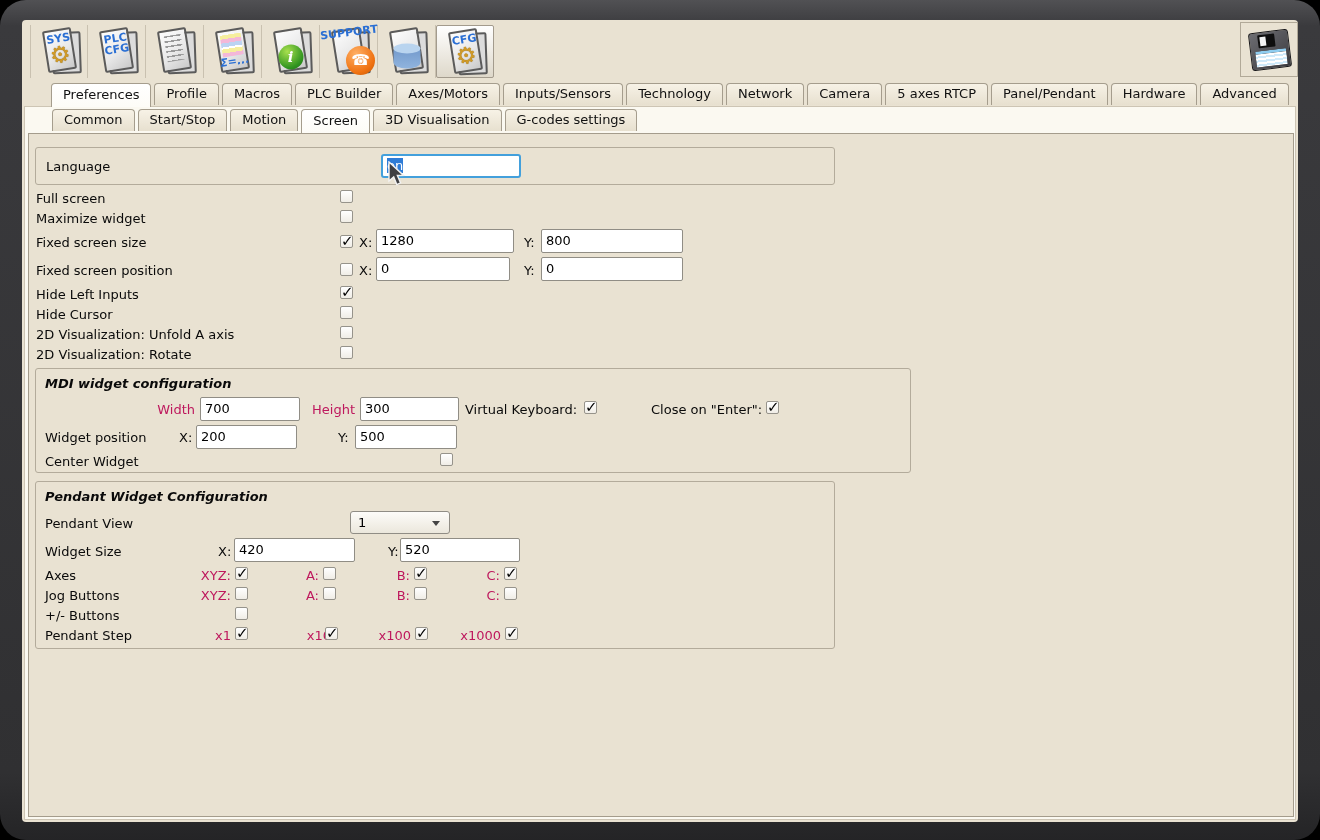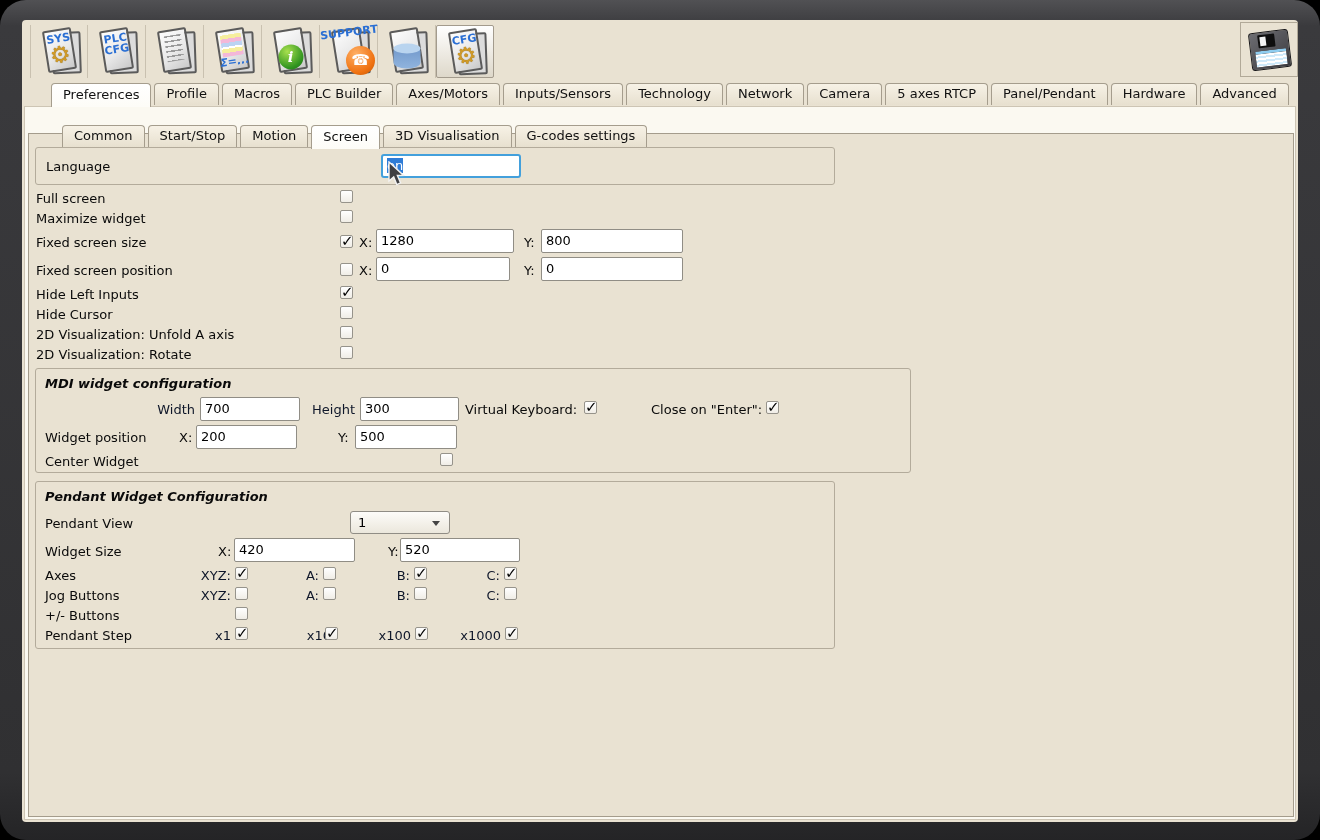--- a/index.html
+++ b/index.html
@@ -61,27 +61,27 @@
   
   .tabbar { position:absolute; display:flex; align-items:flex-start; z-index:2;padding-left:27px; }
   .tab { height:22px; line-height:20px; padding:0 11px; font-size:13px; color:#111;
          background:linear-gradient(#f7f2e6,#e7e0cf); border:1px solid #a59d8d; border-bottom:none;
          border-radius:4px 4px 0 0; margin-right:3px; white-space:nowrap; }
   .tab.active { background:linear-gradient(#ffffff,#fdfcf7); height:24px; line-height:22px;
                 margin-bottom:-1px; z-index:3; }
   .main-tabbar { left:2px; top:63px; height:23px; }
   .pane { position:absolute; left:2px; top:86px; width:1272px; height:714px;
           background:#fbf9f1; border:1px solid #cdc5b4; }
-  .sub-tabbar { left:10px; top:2px; height:24px;margin-top:16px; }
+  .sub-tabbar { left:0; top:2px; height:24px; }
   .subpane { position:absolute; left:3px; top:26px; width:1266px; height:684px;
              background:#e9e2d2; border:1px solid #a49c8c; }
 
   
   .lbl { position:absolute; font-size:13px; color:#0a0a0a; white-space:nowrap; }
-  .rlbl { position:absolute; font-size:13px; color:#0f172a; width:60px; text-align:right; white-space:nowrap; }
+  .rlbl { position:absolute; font-size:13px; color:#be185d; width:60px; text-align:right; white-space:nowrap; }
   .group { position:absolute; border:1px solid #b3ab9b; border-radius:3px; }
   .gtitle { position:absolute; left:9px; top:7px; font-size:13px; font-weight:bold; font-style:italic; color:#0a0a0a; }
   .field { position:absolute; height:24px; background:#fff; border:1px solid #908d85; border-radius:2px;
            font-size:13px; line-height:21px; padding:0 4px; color:#000; }
   .field.focused { border:2px solid #43a0dc; border-radius:3px; line-height:19px; }
   .sel { background:#2f7cd6; color:#fff; }
   .cb { position:absolute; width:13px; height:13px; background:linear-gradient(#ffffff,#f0ede6);
         border:1px solid #96938b; border-radius:2px; }
   .cb.on::after { content:"✓"; position:absolute; left:0px; top:-4px; font-size:15px; font-weight:bold; color:#000; }
   .combo { position:absolute; height:23px; background:linear-gradient(#fdfcf9,#ebe7dc);

